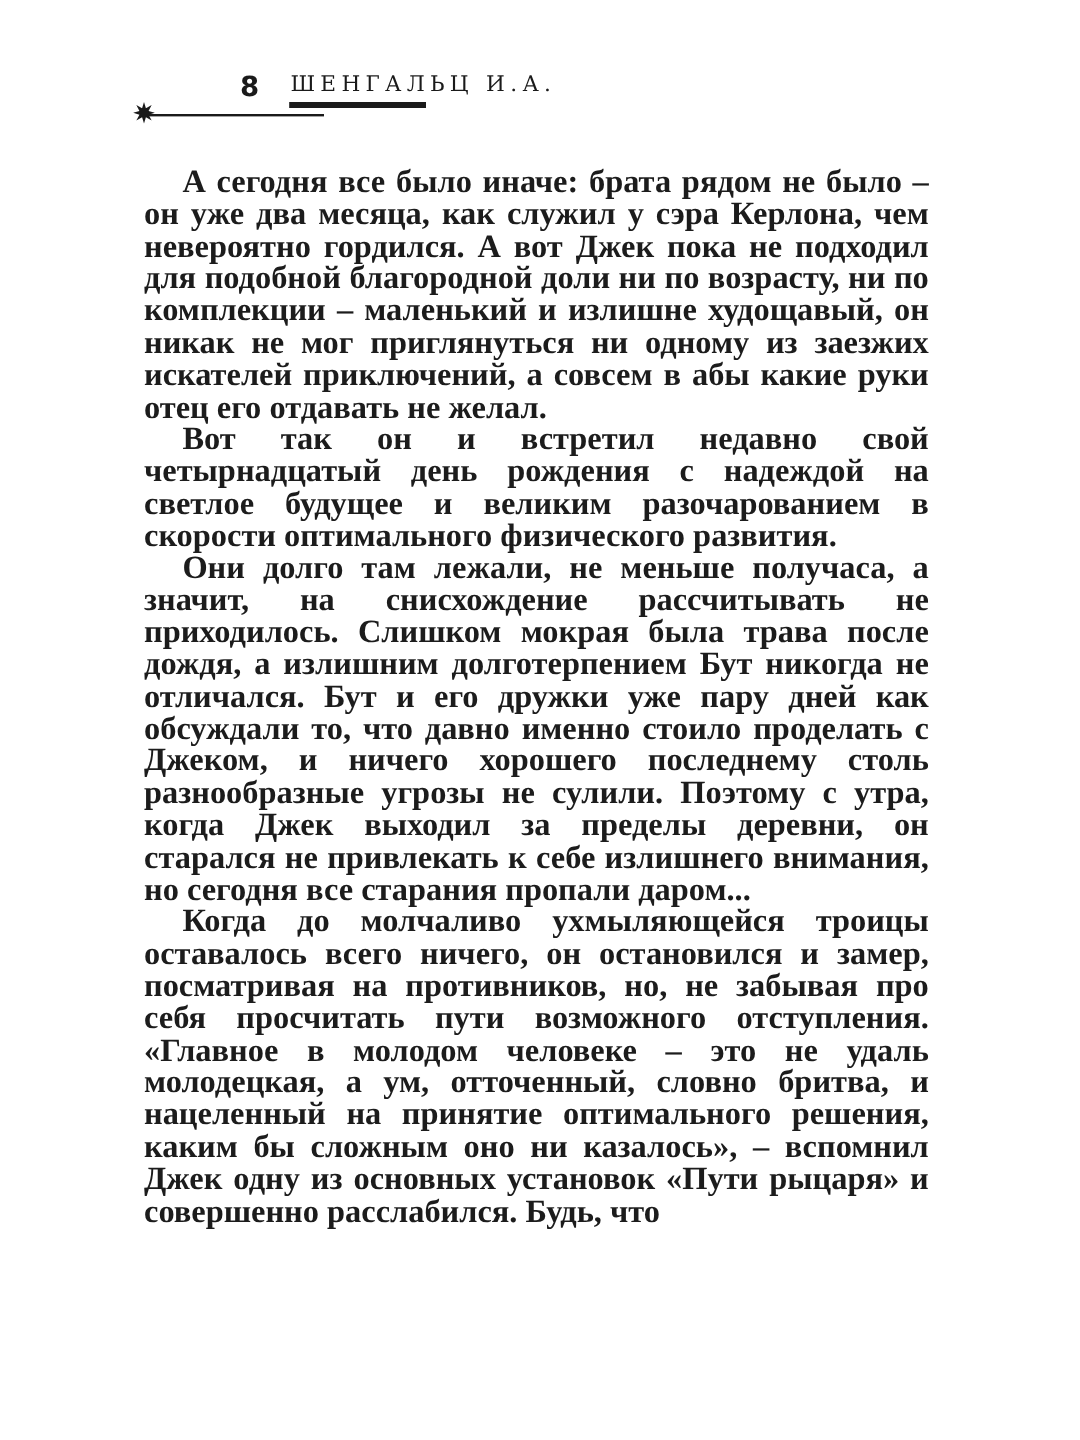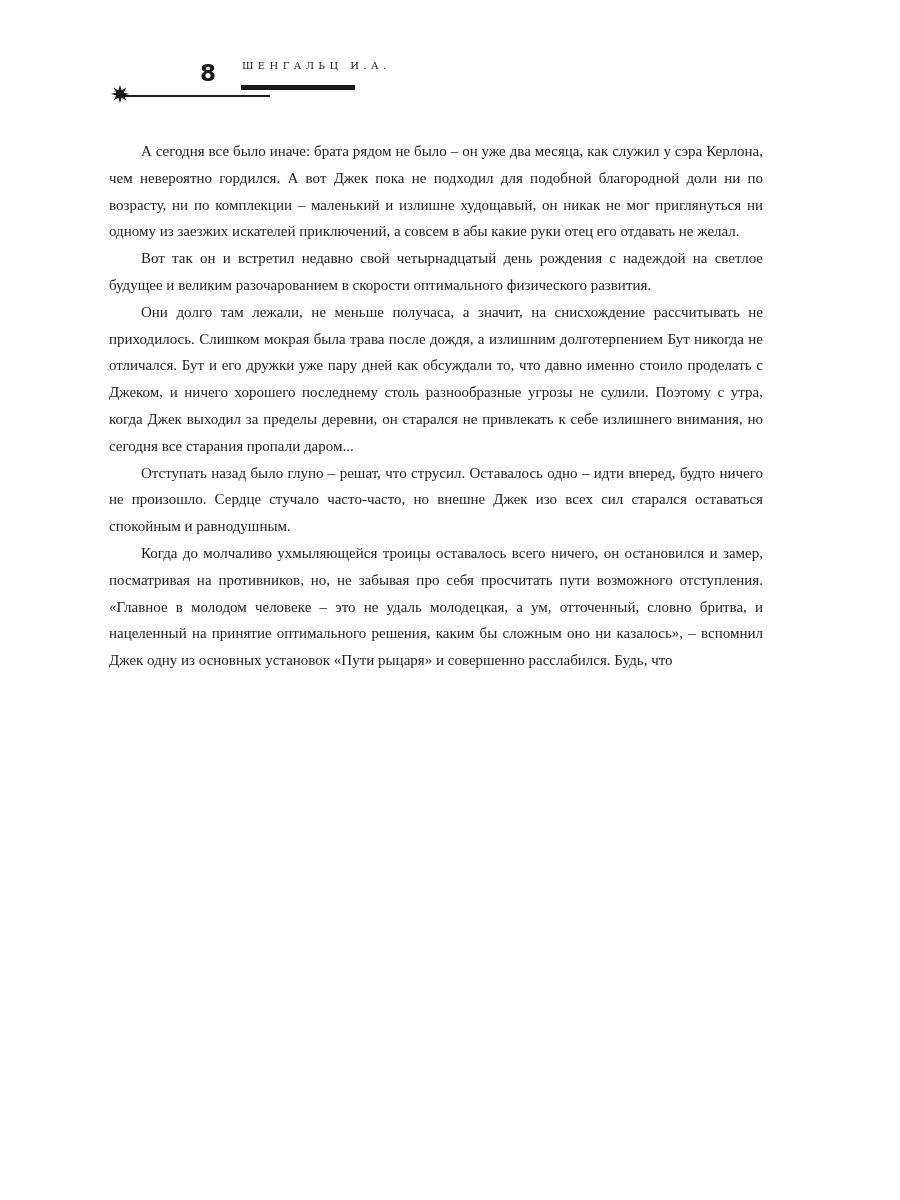--- a/index.html
+++ b/index.html
@@ -13,44 +13,43 @@
     }
     .thin-rule {
       position: absolute; left: 122px; top: 95px; width: 148px; height: 1.5px; background: #1a1a1a;
     }
     .page-number {
       position: absolute; left: 200px; top: 60px;
       font-family: "DejaVu Sans", sans-serif; font-weight: bold; font-size: 23px; color: #1a1a1a;
     }
     .running-head {
       position: absolute; left: 242px; top: 60px;
-      font-family: "DejaVu Serif", serif; font-size: 10px; letter-spacing: 4.4px; color: #1a1a1a;
+      font-family: "DejaVu Serif", serif; font-size: 18px; letter-spacing: 4.4px; color: #1a1a1a;
     }
     .thick-rule {
       position: absolute; left: 241px; top: 85px; width: 114px; height: 5px; background: #1a1a1a;
     }
     .body-text {
-      position: absolute; left: 109px; top: 138px; width: 654px;
-      font-family: "Liberation Serif", serif; font-size: 15px; line-height: 26.8px;
-      text-align: justify; hyphens: manual;
+      position: absolute; left: 120px; top: 138px; width: 654px;
+      font-family: "Liberation Serif", serif; font-size: 27px; line-height: 26.8px;
+      text-align: justify; hyphens: manual; font-weight: bold;
     }
     .body-text p { margin: 0; text-indent: 32px; }
   </style>
 </head>
 <body>
 
 <div class="header">
   <svg class="star" viewBox="0 0 20 20">
     <polygon points="10,1 11.6,6.2 16.4,3.6 13.8,8.4 19,10 13.8,11.6 16.4,16.4 11.6,13.8 10,19 8.4,13.8 3.6,16.4 6.2,11.6 1,10 6.2,8.4 3.6,3.6 8.4,6.2" fill="#1a1a1a"></polygon>
   </svg>
   <div class="thin-rule"></div>
   <div class="page-number">8</div>
   <div class="running-head">ШЕНГАЛЬЦ И.А.</div>
   <div class="thick-rule"></div>
 </div>
 
 <div class="body-text">
   <p>А сегодня все было иначе: брата рядом не было – он уже два месяца, как служил у сэра Керлона, чем невероятно гордился. А вот Джек пока не подходил для подобной благородной доли ни по возрасту, ни по комплекции – маленький и излишне худощавый, он никак не мог приглянуться ни одному из заезжих искателей приключений, а совсем в абы какие руки отец его отдавать не желал.</p>
   <p>Вот так он и встретил недавно свой четырнадцатый день рождения с надеждой на светлое будущее и великим разочарованием в скорости оптимального физического развития.</p>
   <p>Они долго там лежали, не меньше получаса, а значит, на снисхождение рассчитывать не приходилось. Слишком мокрая была трава после дождя, а излишним долготерпением Бут никогда не отличался. Бут и его дружки уже пару дней как обсуждали то, что давно именно стоило проделать с Джеком, и ничего хорошего последнему столь разнообразные угрозы не сулили. Поэтому с утра, когда Джек выходил за пределы деревни, он старался не привлекать к себе излишнего внимания, но сегодня все старания пропали даром...</p>
-  <p>Отступать назад было глупо – решат, что струсил. Оставалось одно – идти вперед, будто ничего не произошло. Сердце стучало часто-часто, но внешне Джек изо всех сил старался оставаться спокойным и равнодушным.</p>
   <p>Когда до молчаливо ухмыляющейся троицы оставалось всего ничего, он остановился и замер, посматривая на противников, но, не забывая про себя просчитать пути возможного отступления. «Главное в молодом человеке – это не удаль молодецкая, а ум, отточенный, словно бритва, и нацеленный на принятие оптимального решения, каким бы сложным оно ни казалось», – вспомнил Джек одну из основных установок «Пути рыцаря» и совершенно расслабился. Будь, что</p>
 </div>
 
 </body></html>

